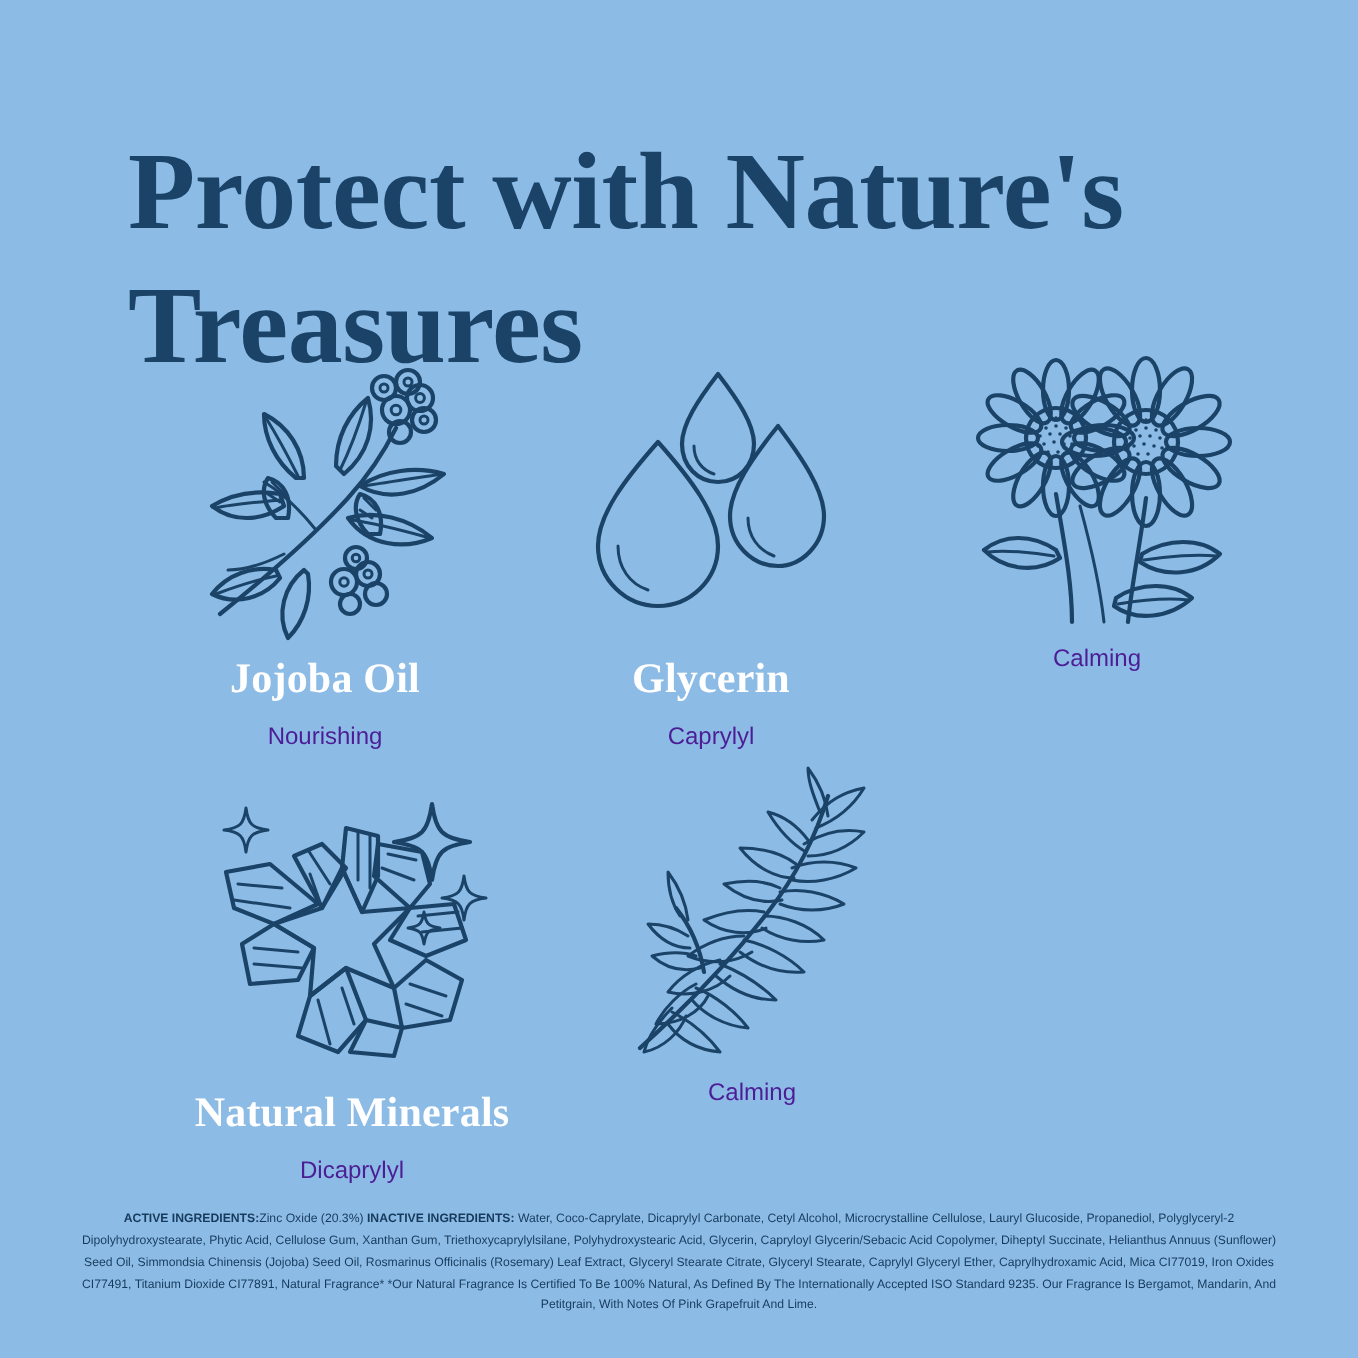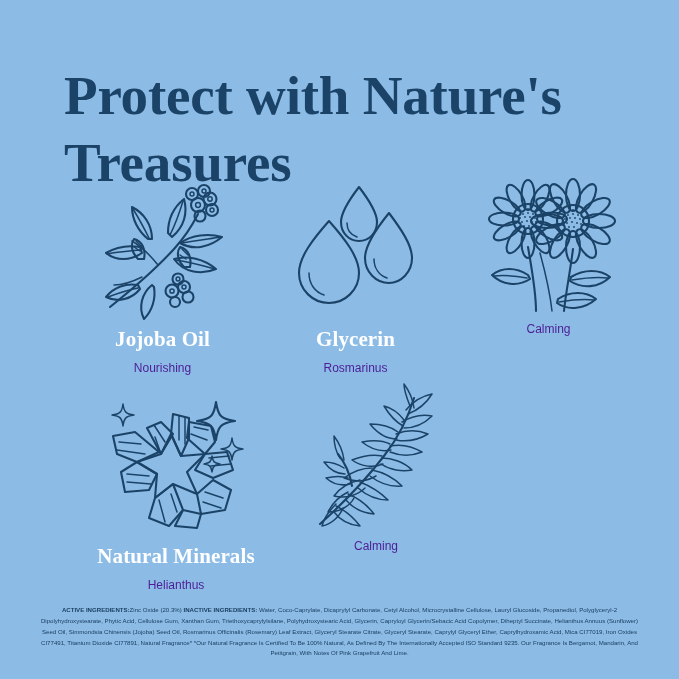--- a/index.html
+++ b/index.html
@@ -202,21 +202,21 @@
           <path class="ink-thin" d="M12 92 C12 103 18 111 27 114"></path>
 
           <path class="ink" d="M62 6 C72 19 80 31 80 41 C80 52 72 60 62 60 C52 60 44 52 44 41 C44 31 52 19 62 6 Z"></path>
           <path class="ink-thin" d="M50 42 C50 49 54 54 60 56"></path>
 
           <path class="ink" d="M92 32 C104 48 115 64 115 77 C115 91 104 102 92 102 C79 102 68 91 68 77 C68 64 79 48 92 32 Z"></path>
           <path class="ink-thin" d="M77 78 C77 87 82 94 90 97"></path>
         </svg>
       </div>
       <div class="name">Glycerin</div>
-      <div class="benefit">Rosmarinus</div>
+      <div class="benefit">Caprylyl</div>
     </div>
 
     <div class="cell">
       <div class="art">
         <svg width="142" height="134" viewBox="0 0 142 134">
 
           <path class="ink" d="M50 68 C54 92 58 112 58 132"></path>
           <path class="ink" d="M95 70 C92 94 88 112 86 132"></path>
           <path class="ink-thin" d="M62 74 C68 96 72 114 74 132"></path>
 
@@ -330,21 +330,21 @@
           <path class="ink" d="M36 68 L20 78 L24 98 L48 96 L56 80 Z"></path>
           <path class="ink-thin" d="M26 80 L48 82 M26 88 L50 90"></path>
           <path class="ink" d="M54 104 L48 124 L68 132 L82 116 L72 90 Z"></path>
           <path class="ink-thin" d="M58 106 L64 128 M70 100 L76 118"></path>
           <path class="ink" d="M96 100 L112 86 L130 96 L124 116 L100 120 Z"></path>
           <path class="ink-thin" d="M104 98 L122 104 M102 108 L120 114"></path>
           <path class="ink" d="M82 116 L100 120 L96 134 L74 132 Z"></path>
         </svg>
       </div>
       <div class="name">Natural Minerals</div>
-      <div class="benefit">Helianthus</div>
+      <div class="benefit">Dicaprylyl</div>
     </div>
 
     <div class="cell">
       <div class="art">
         <svg width="140" height="136" viewBox="0 0 140 136">
 
           <path class="ink" d="M14 130 C34 112 58 88 78 62 C92 44 102 24 108 4"></path>
 
           <g class="ink-thin">
             <path d="M100 16 C108 6 116 2 126 0 C120 10 112 16 102 20"></path>

